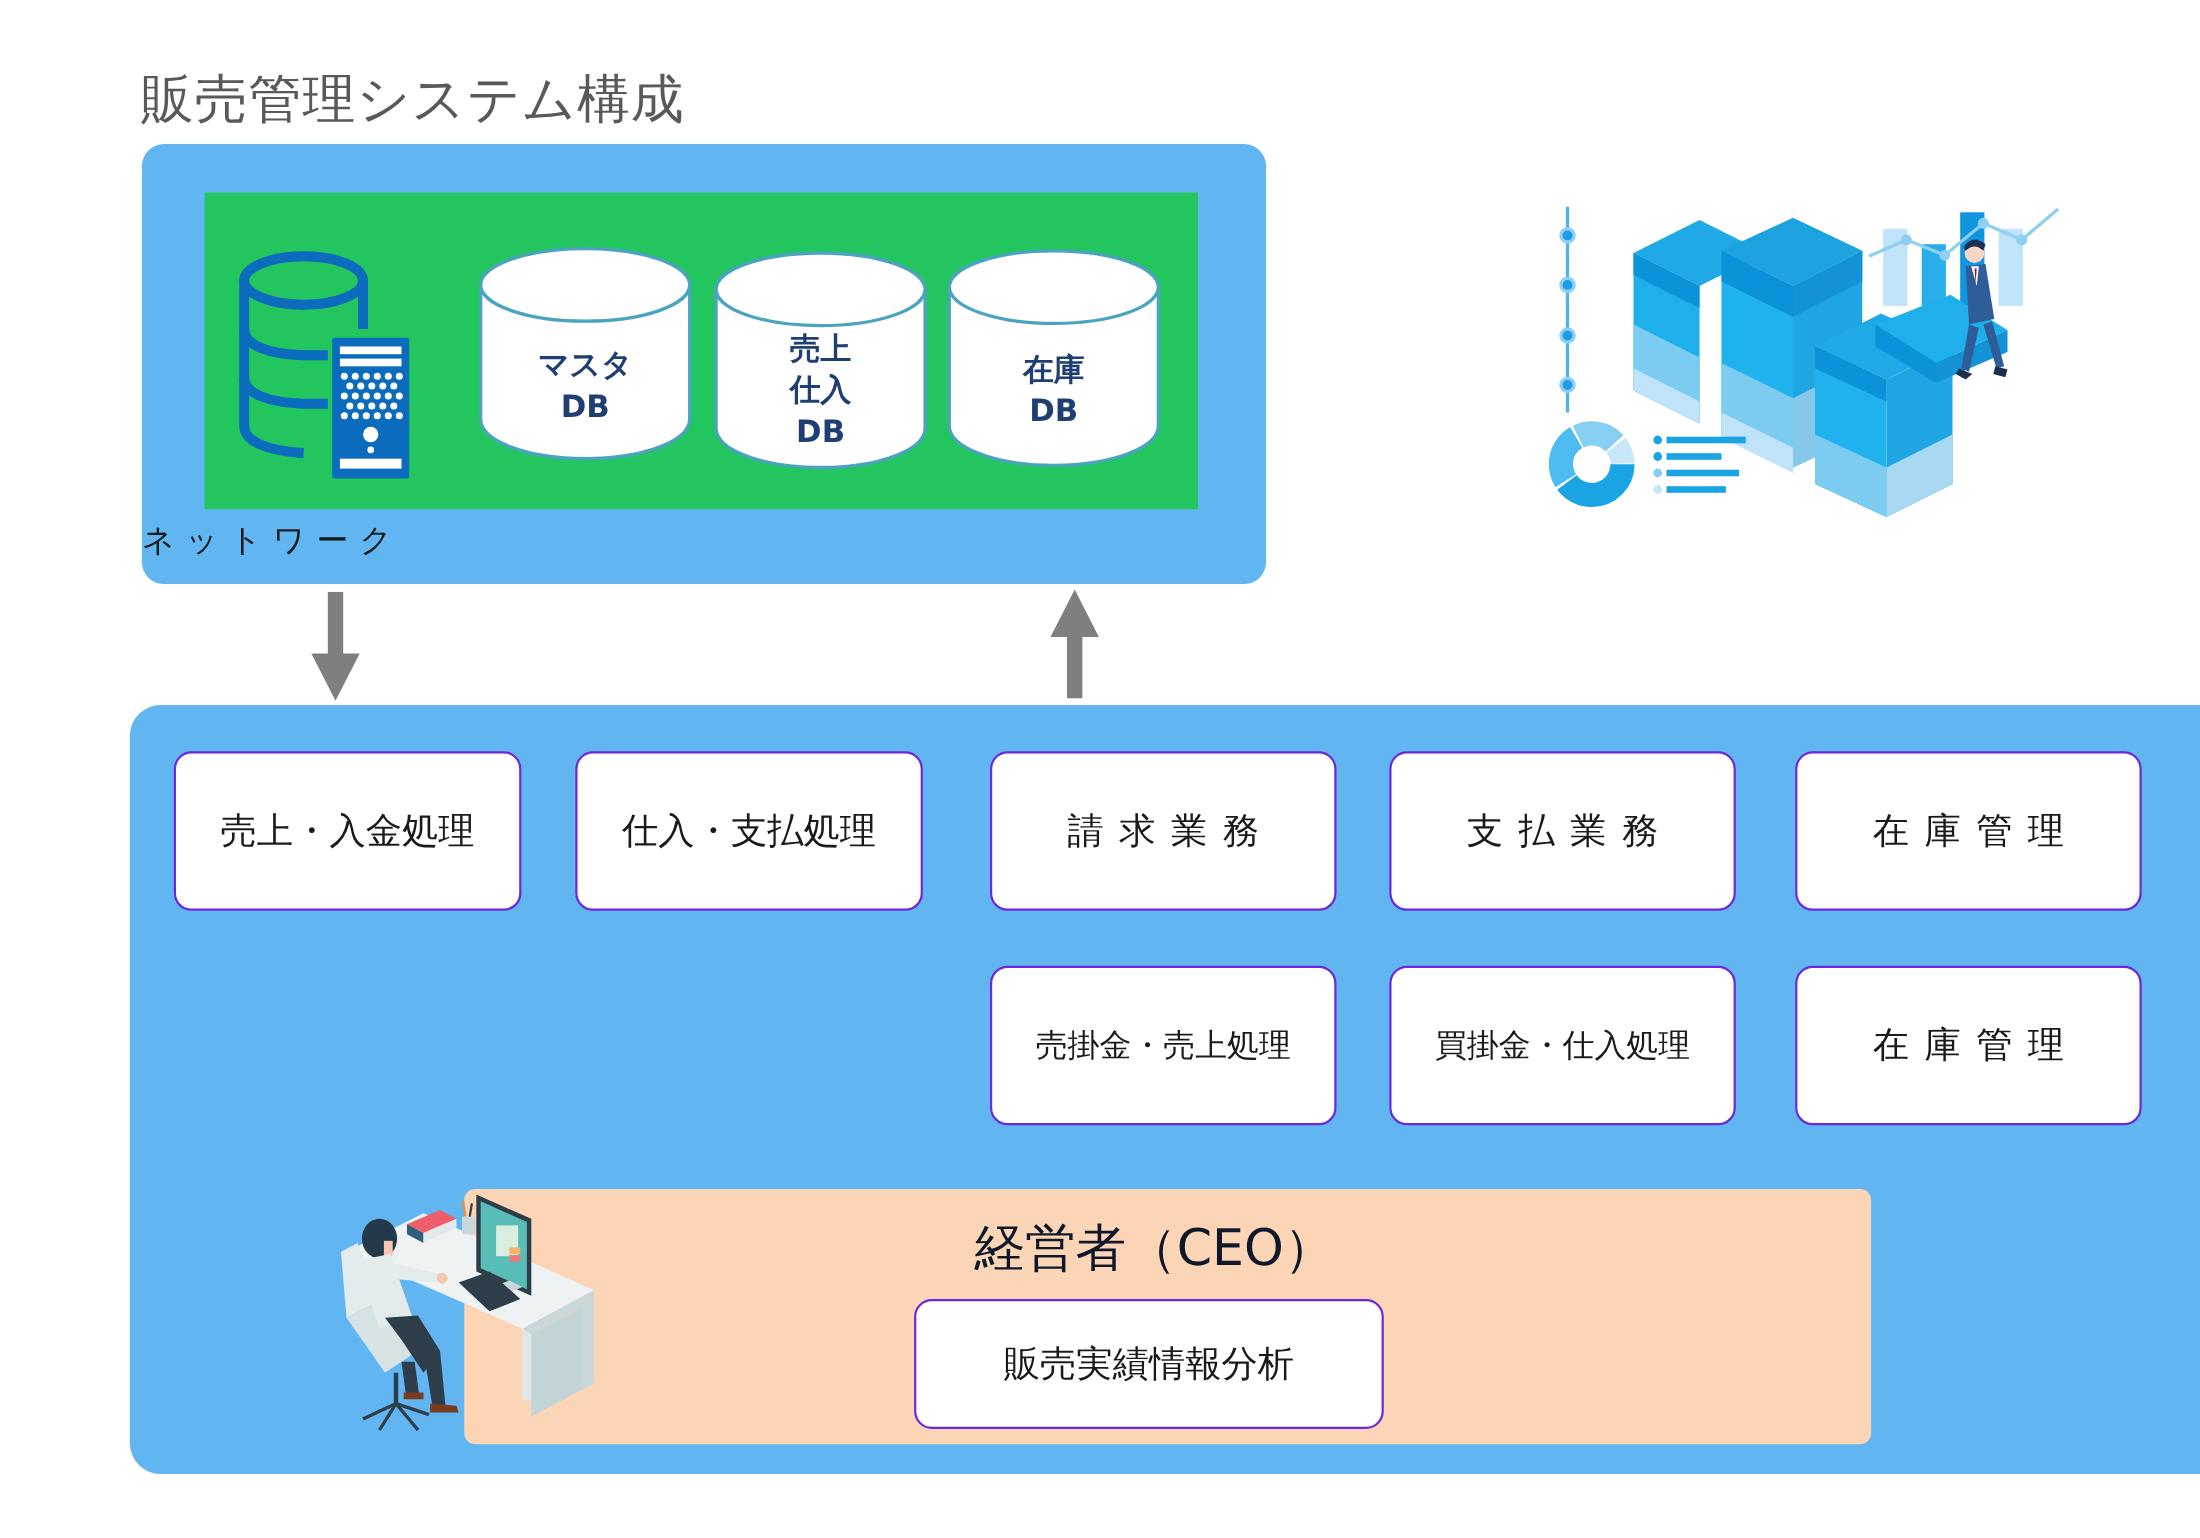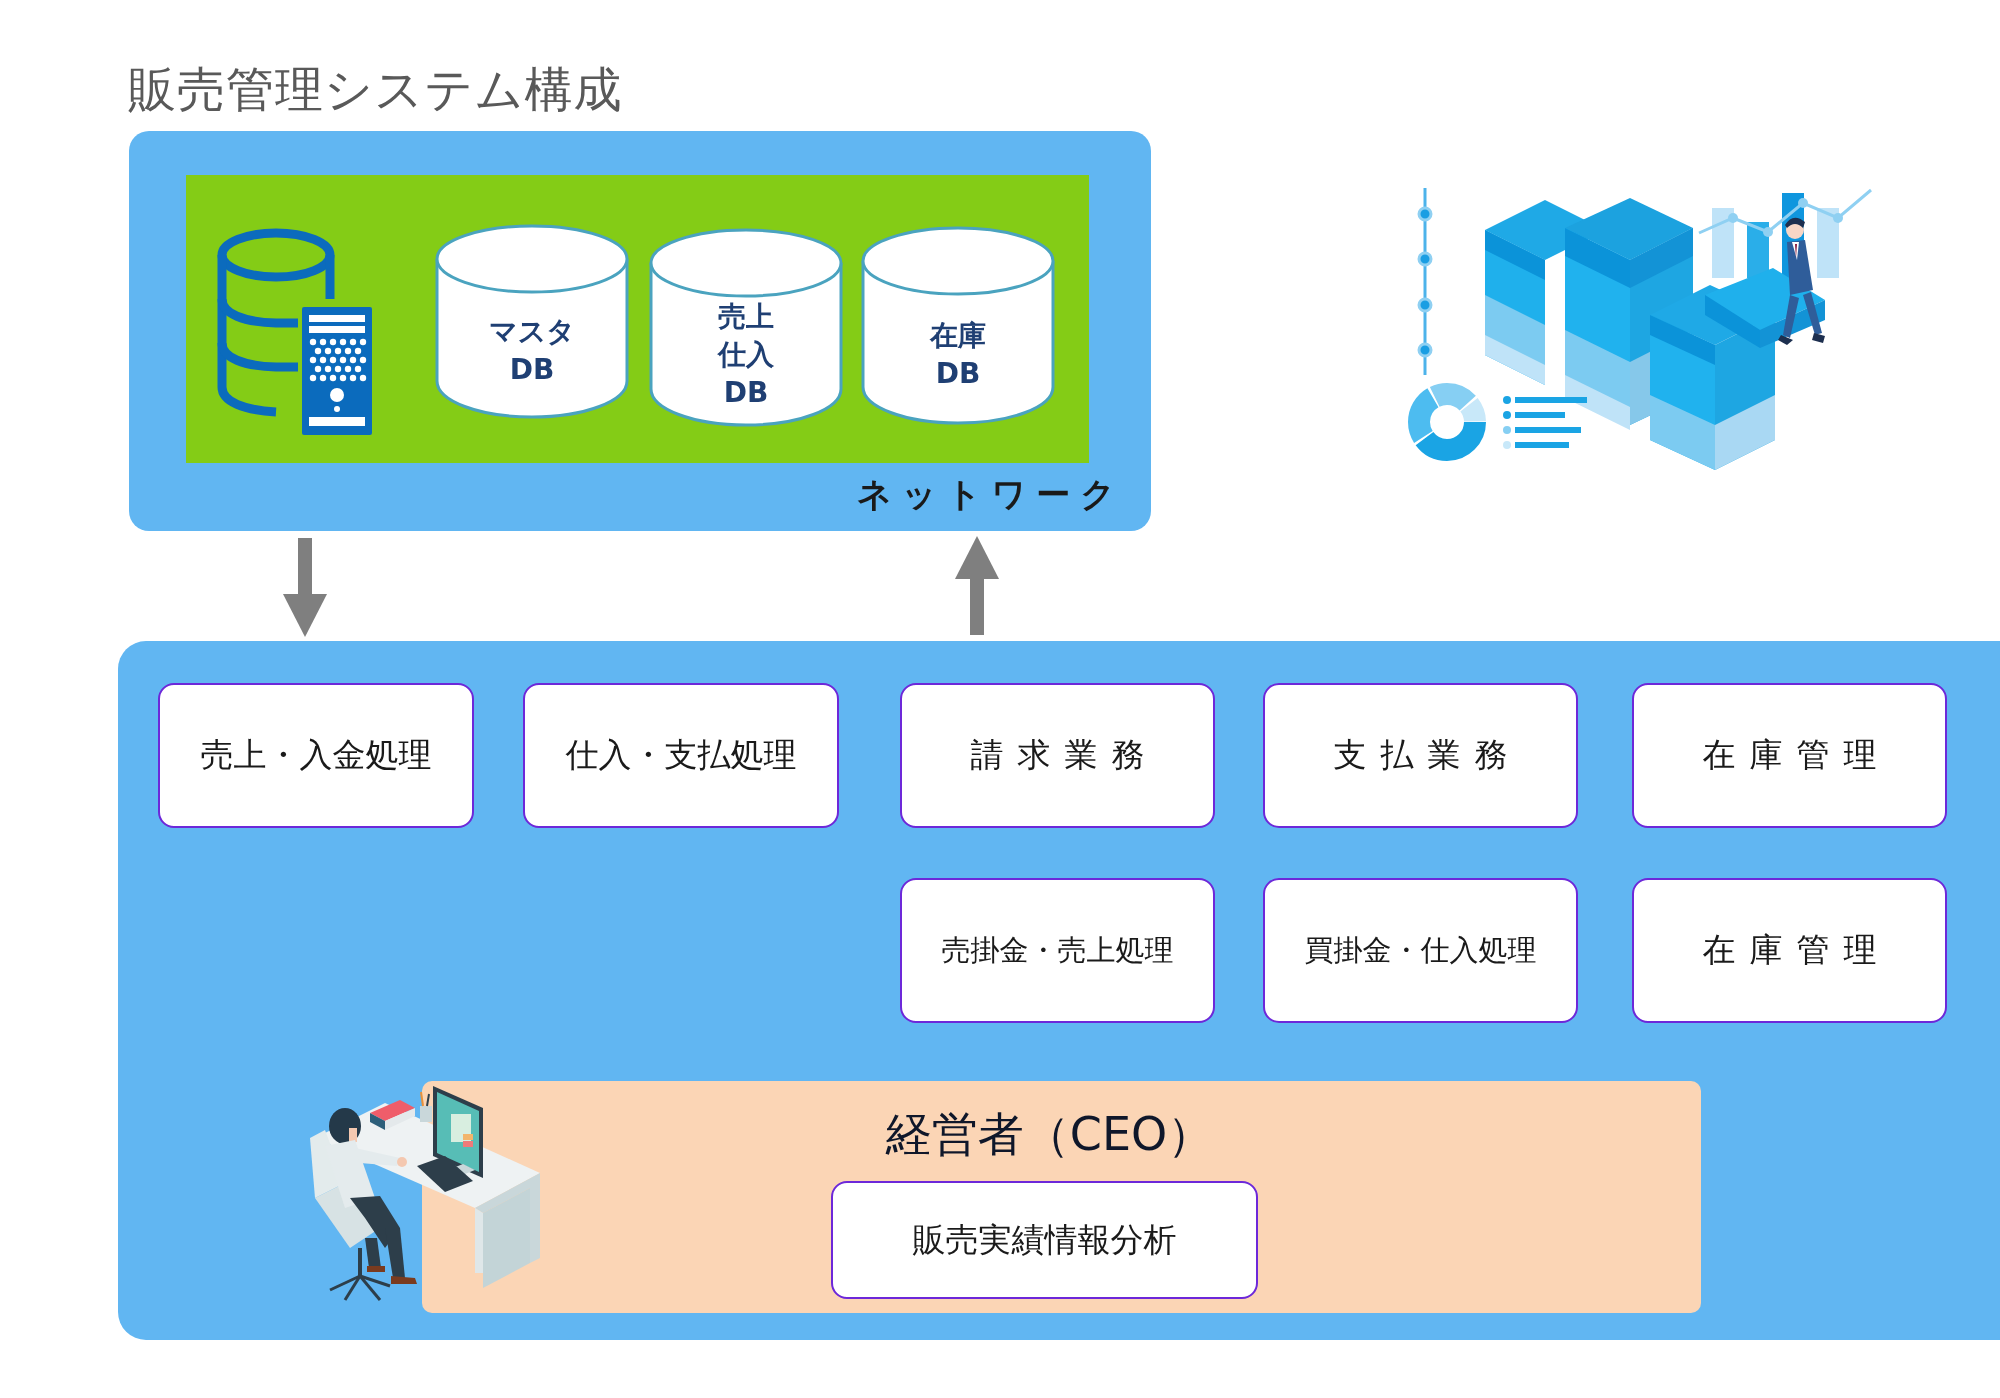--- a/index.html
+++ b/index.html
@@ -11,25 +11,25 @@
   .abs { position:absolute; }
   .title {
     left:128px; top:58px; font-size:48px; color:#595959; letter-spacing:1px;
     font-weight:normal; white-space:nowrap;
   }
   .net-box {
     left:129px; top:131px; width:1022px; height:400px;
     background:#61b6f2; border-radius:20px;
   }
   .net-inner {
-    left:186px; top:175px; width:903px; height:288px; background:#84cc16;
+    left:186px; top:175px; width:903px; height:288px; background:#22c55e;
   }
   .net-label {
-    left:129px; top:472px; width:996px; text-align:right;
-    font-size:34px; color:#1a1a1a; letter-spacing:10px;font-weight:bold;
+    left:129px; top:472px; width:996px; text-align:left;
+    font-size:29px; color:#1a1a1a; letter-spacing:10px;
   }
   .db-cyl { position:absolute; }
   .db-label {
     position:absolute; text-align:center; color:#1f3f73; font-weight:bold;
     font-size:28px; line-height:38px; width:190px;
   }
   .arrow { position:absolute; }
   .main-box {
     left:118px; top:641px; width:1920px; height:699px;
     background:#61b6f2; border-radius:28px;

